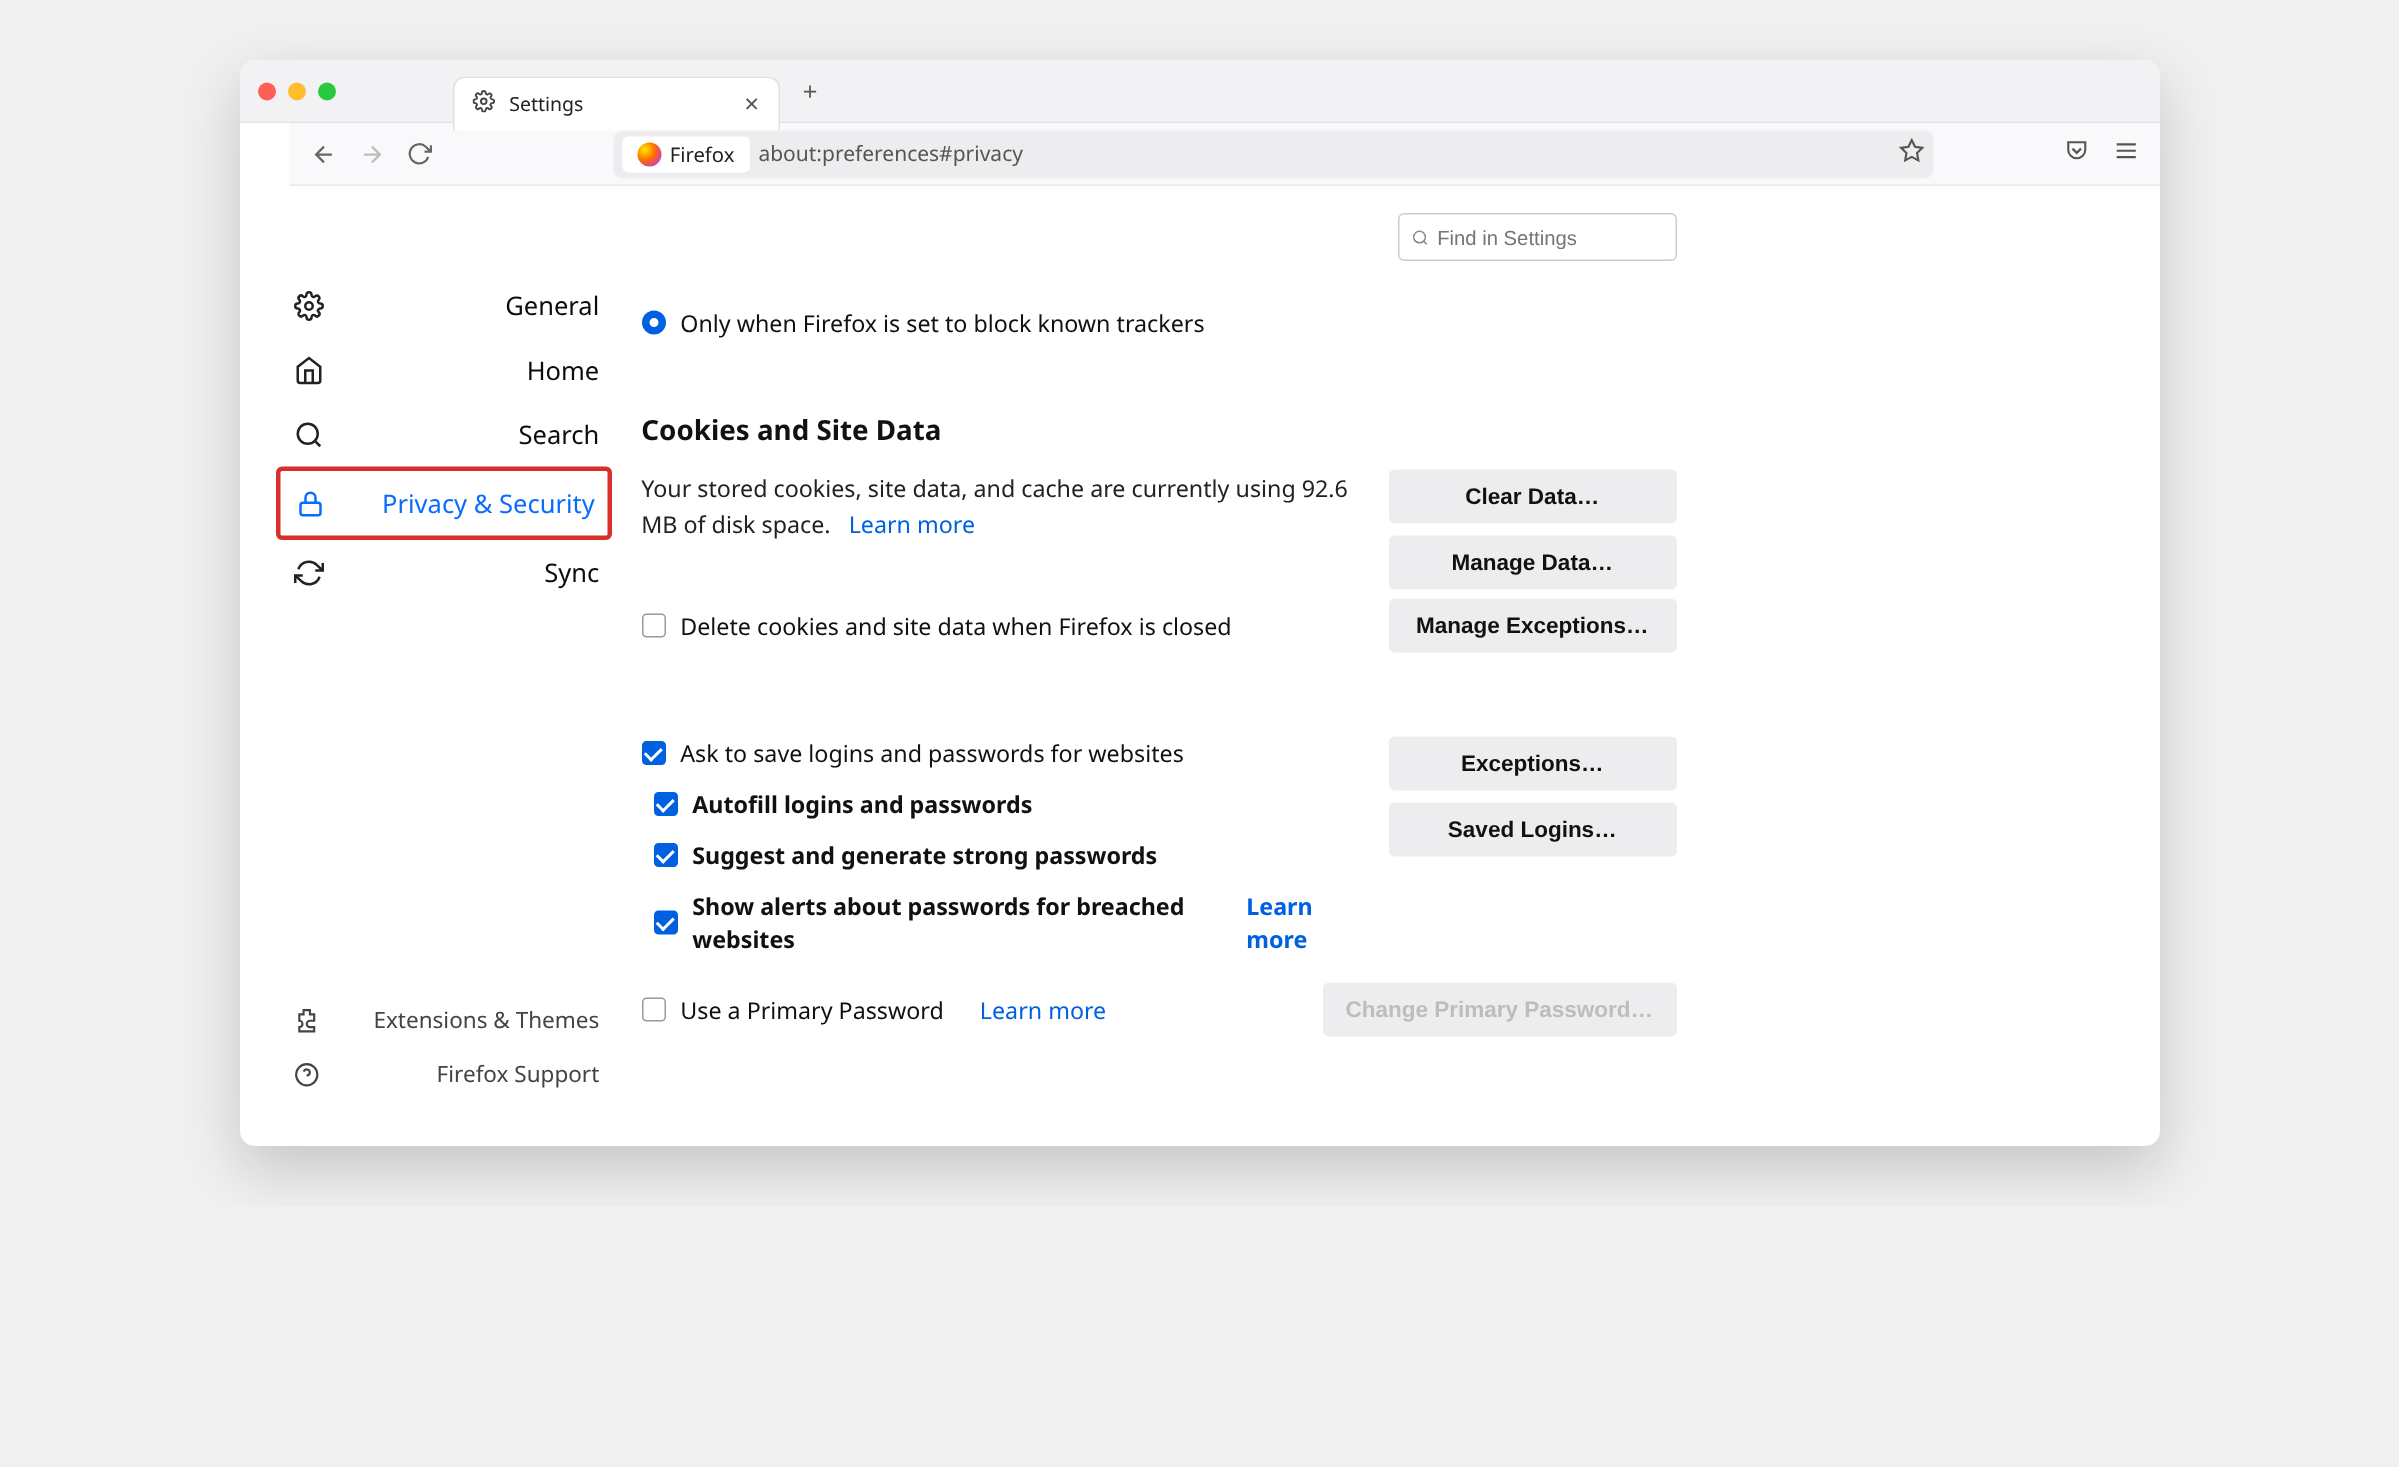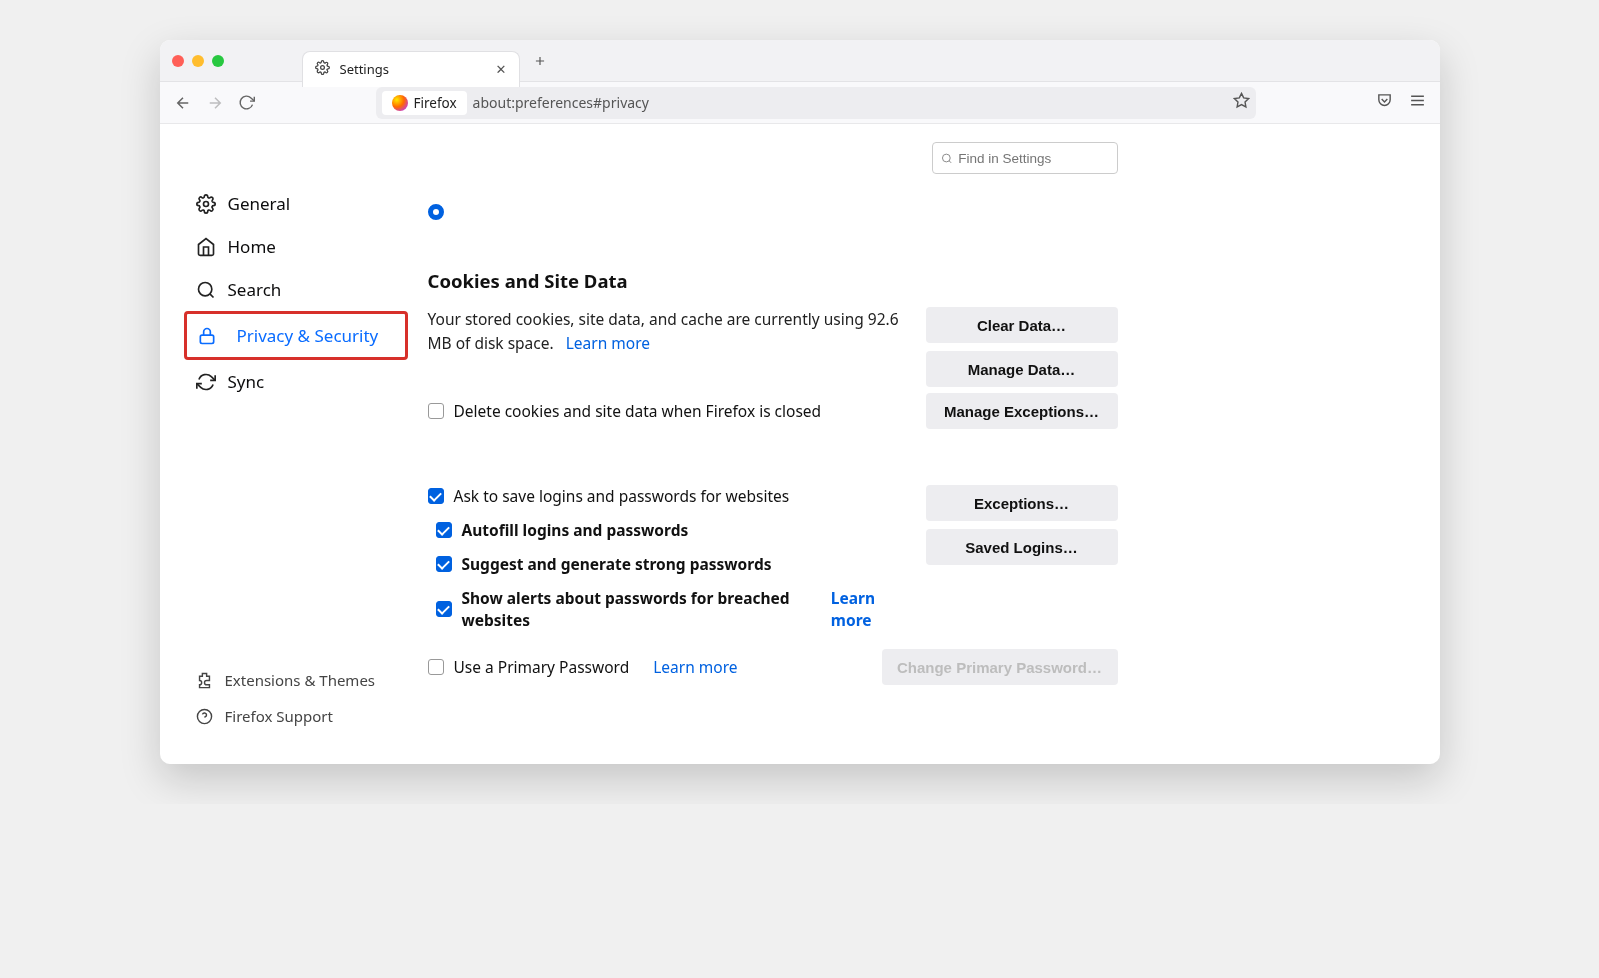--- a/index.html
+++ b/index.html
@@ -11,34 +11,34 @@
     .traffic span { width: 12px; height: 12px; border-radius: 50%; }
     .t-close { background: #ff5f57; }
     .t-min { background: #ffbd2e; }
     .t-max { background: #28c840; }
     .tab { display: flex; align-items: center; gap: 10px; background: #fff; border: 1px solid #e0e0e3; border-bottom: none; border-radius: 8px 8px 0 0; padding: 0 12px; height: 36px; width: 218px; margin-top: 16px; }
     .tab .tab-title { flex: 1; font-size: 13px; color: #222; }
     .tab .close-icon { font-size: 13px; color: #555; cursor: pointer; }
     .new-tab { width: 28px; height: 28px; display: flex; align-items: center; justify-content: center; border-radius: 4px; margin-left: 6px; cursor: pointer; }
     .new-tab svg { stroke: #555; }
     
-    .urlbar-row { display: flex; align-items: center; height: 42px; background: #f9f9fb; border-bottom: 1px solid #e8e8ea; padding: 0 14px; gap: 10px; }
+    .urlbar-row { display: flex; align-items: center; height: 42px; background: #f9f9fb; border-bottom: 1px solid #e8e8ea; padding: 0 14px; gap: 10px; margin-left: 33px; }
     .nav-icons { display: flex; gap: 14px; align-items: center; }
     .nav-icons .ico { width: 18px; height: 18px; display:flex; align-items:center; justify-content:center; }
     .nav-icons svg { stroke: #666; }
     .urlbox { flex: 1; max-width: 880px; margin-left: 110px; background: #ededf0; border-radius: 6px; height: 32px; display: flex; align-items: center; padding: 0 6px; gap: 6px; }
     .urlbox .ff-chip { background: #fff; border-radius: 4px; display: flex; align-items: center; gap: 6px; padding: 3px 10px; font-size: 13.5px; color: #222; }
     .urlbox .addr { font-size: 14px; color: #555; }
     .urlbox .star { margin-left: auto; }
     .right-icons { display: flex; gap: 16px; margin-left: auto; align-items: center; }
     .right-icons svg, .urlbox .star svg { stroke: #555; }
     
     .content { display: flex; padding: 18px 28px 30px; min-height: 640px; }
     .sidebar { width: 220px; padding-top: 40px; display: flex; flex-direction: column; }
-    .side-item { display: flex; align-items: center; gap: 12px; padding: 10px 8px; font-size: 17px; color: #0c0c0d; border-radius: 4px; cursor: pointer; }
+    .side-item { display: flex; align-items: center; gap: 12px; padding: 10px 8px; font-size: 17px; color: #0c0c0d; border-radius: 4px; cursor: pointer; justify-content: space-between; }
     .side-item svg { stroke: #222; }
     .side-item.selected { color: #0a6cff; border: 3px solid #d7302a; margin-left: -4px; padding-left: 10px; gap: 20px; }
     .side-item.selected svg { stroke: #0a6cff; }
     .side-bottom { margin-top: auto; padding-top: 40px; }
     .side-bottom .side-item { font-size: 15px; color: #444; padding: 8px 8px; }
     .side-bottom .side-item svg { stroke: #444; }
     .main { flex: 1; display: flex; flex-direction: column; max-width: 690px; margin-left: 20px; }
     .search-wrap { display: flex; justify-content: flex-end; margin-bottom: 30px; }
     .search-box { width: 186px; height: 32px; border: 1px solid #ccc; border-radius: 4px; display: flex; align-items: center; padding: 0 8px; gap: 6px; }
     .search-box svg { stroke: #888; }
@@ -199,20 +199,21 @@
           <svg width="13" height="13" viewBox="0 0 24 24" fill="none" stroke-width="2">
               <circle cx="11" cy="11" r="8"></circle>
               <line x1="21" y1="21" x2="16.65" y2="16.65"></line>
             </svg>
           <input type="text" placeholder="Find in Settings" style="">
         </div>
       </div>
 
       <div class="row-radio">
         <span class="radio-dot"></span>
+        <span>Only when Firefox is set to block known trackers</span>
       </div>
 
       <h2 class="section-heading">Cookies and Site Data</h2>
       <div class="split-row">
         <div class="text-col">
           <span>Your stored cookies, site data, and cache are currently using 92.6 MB of disk space.</span>
           &nbsp;&nbsp;<span class="link">Learn more</span>
         </div>
         <div class="btn-col">
           <button class="btn">Clear Data…</button>

